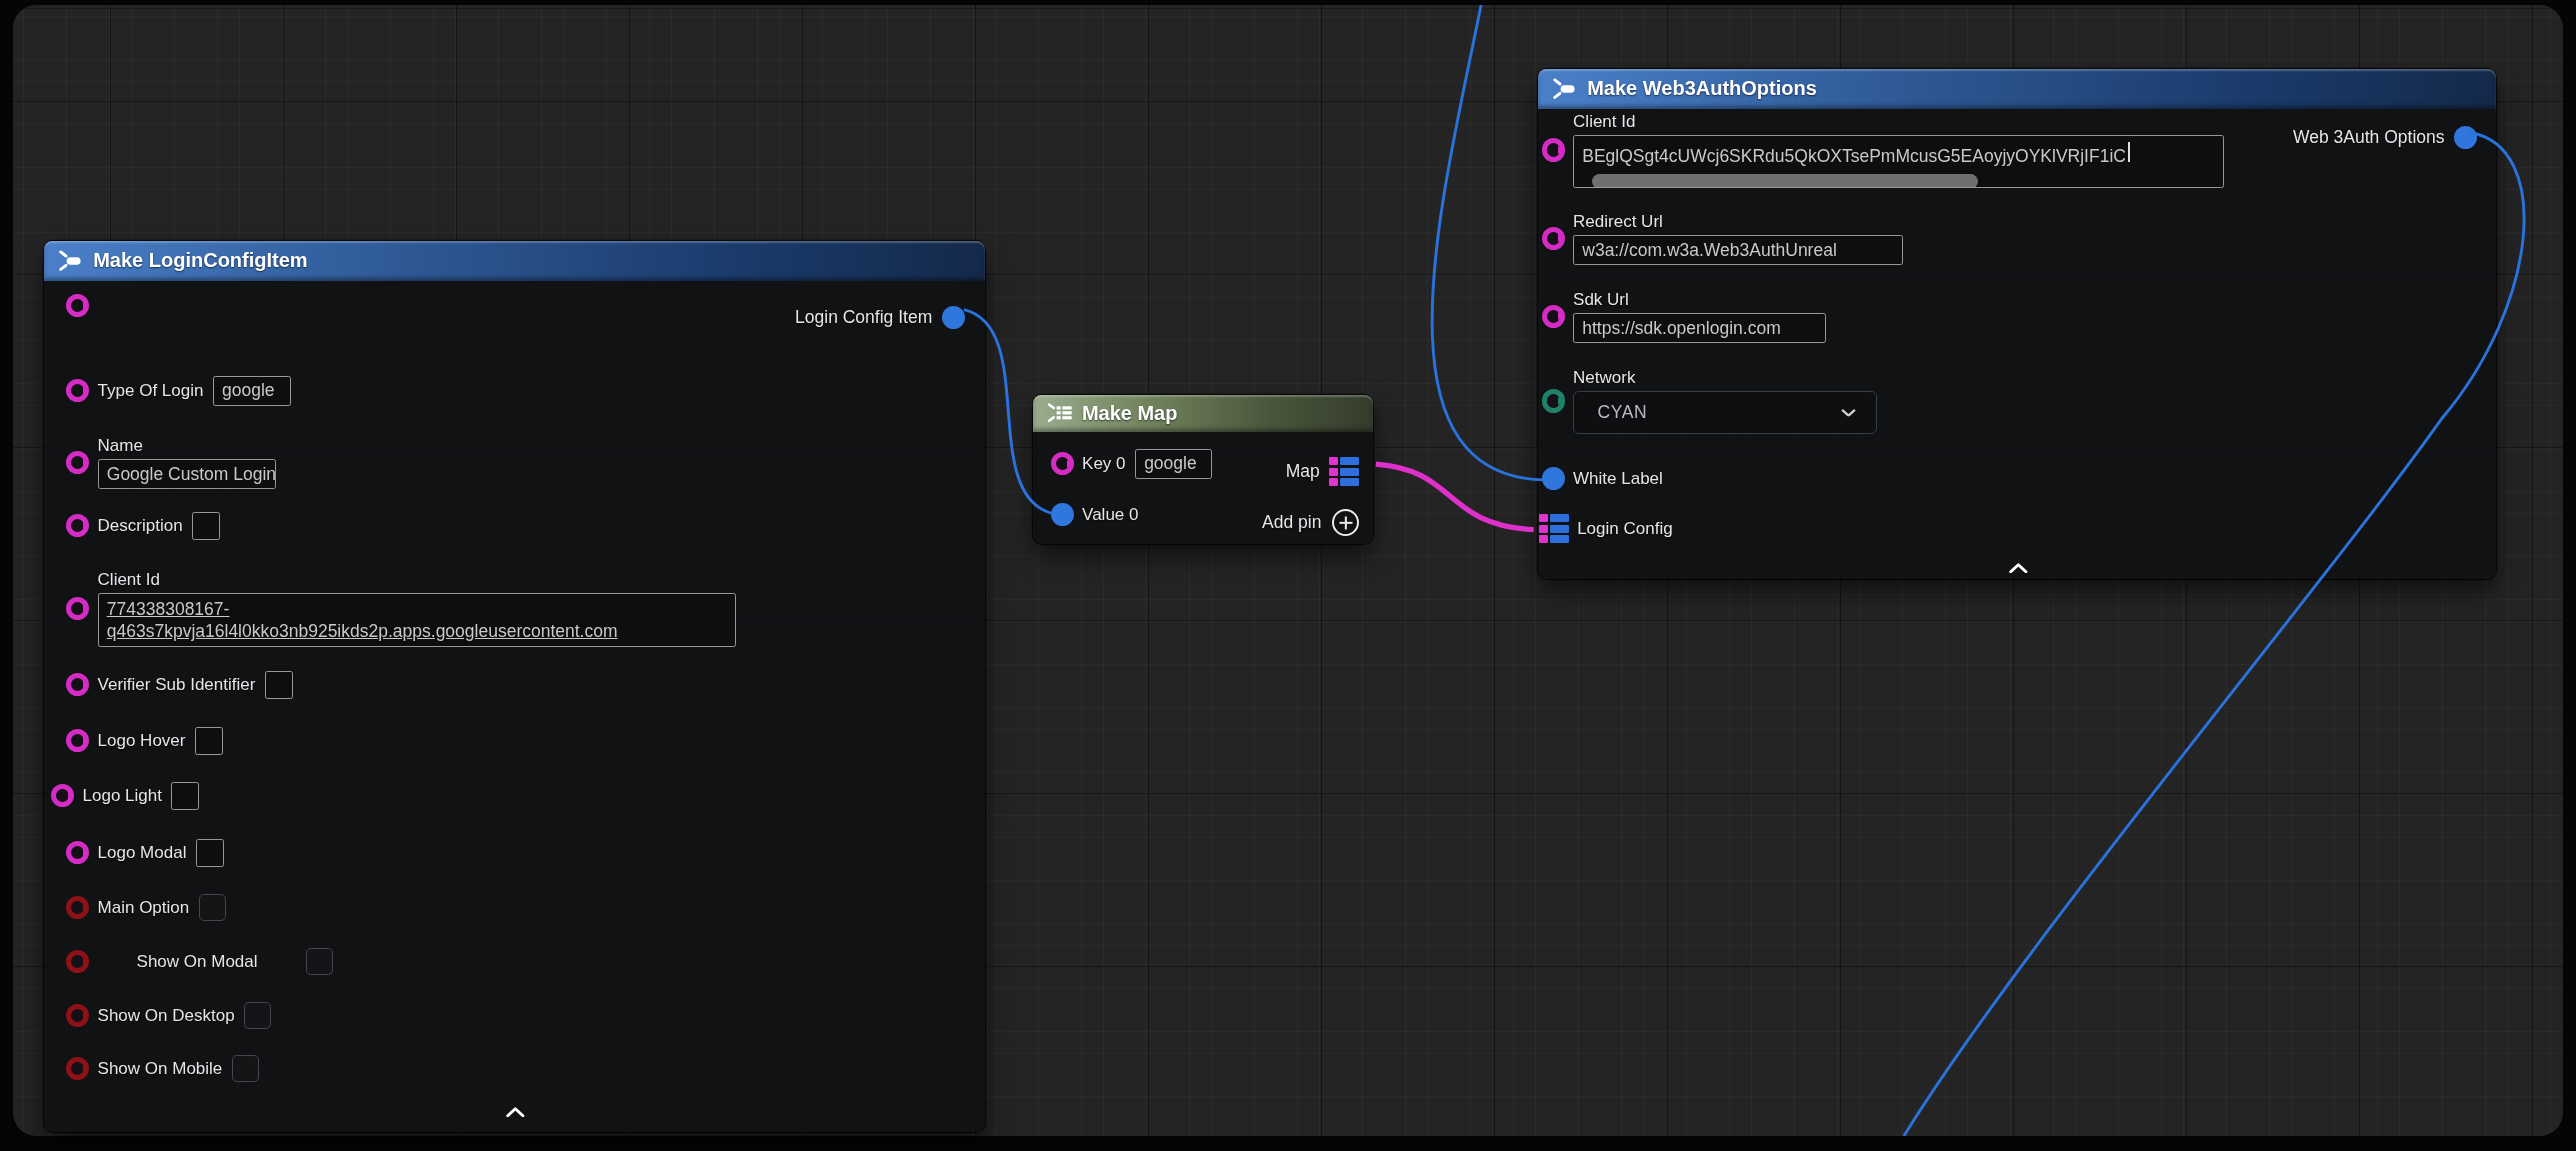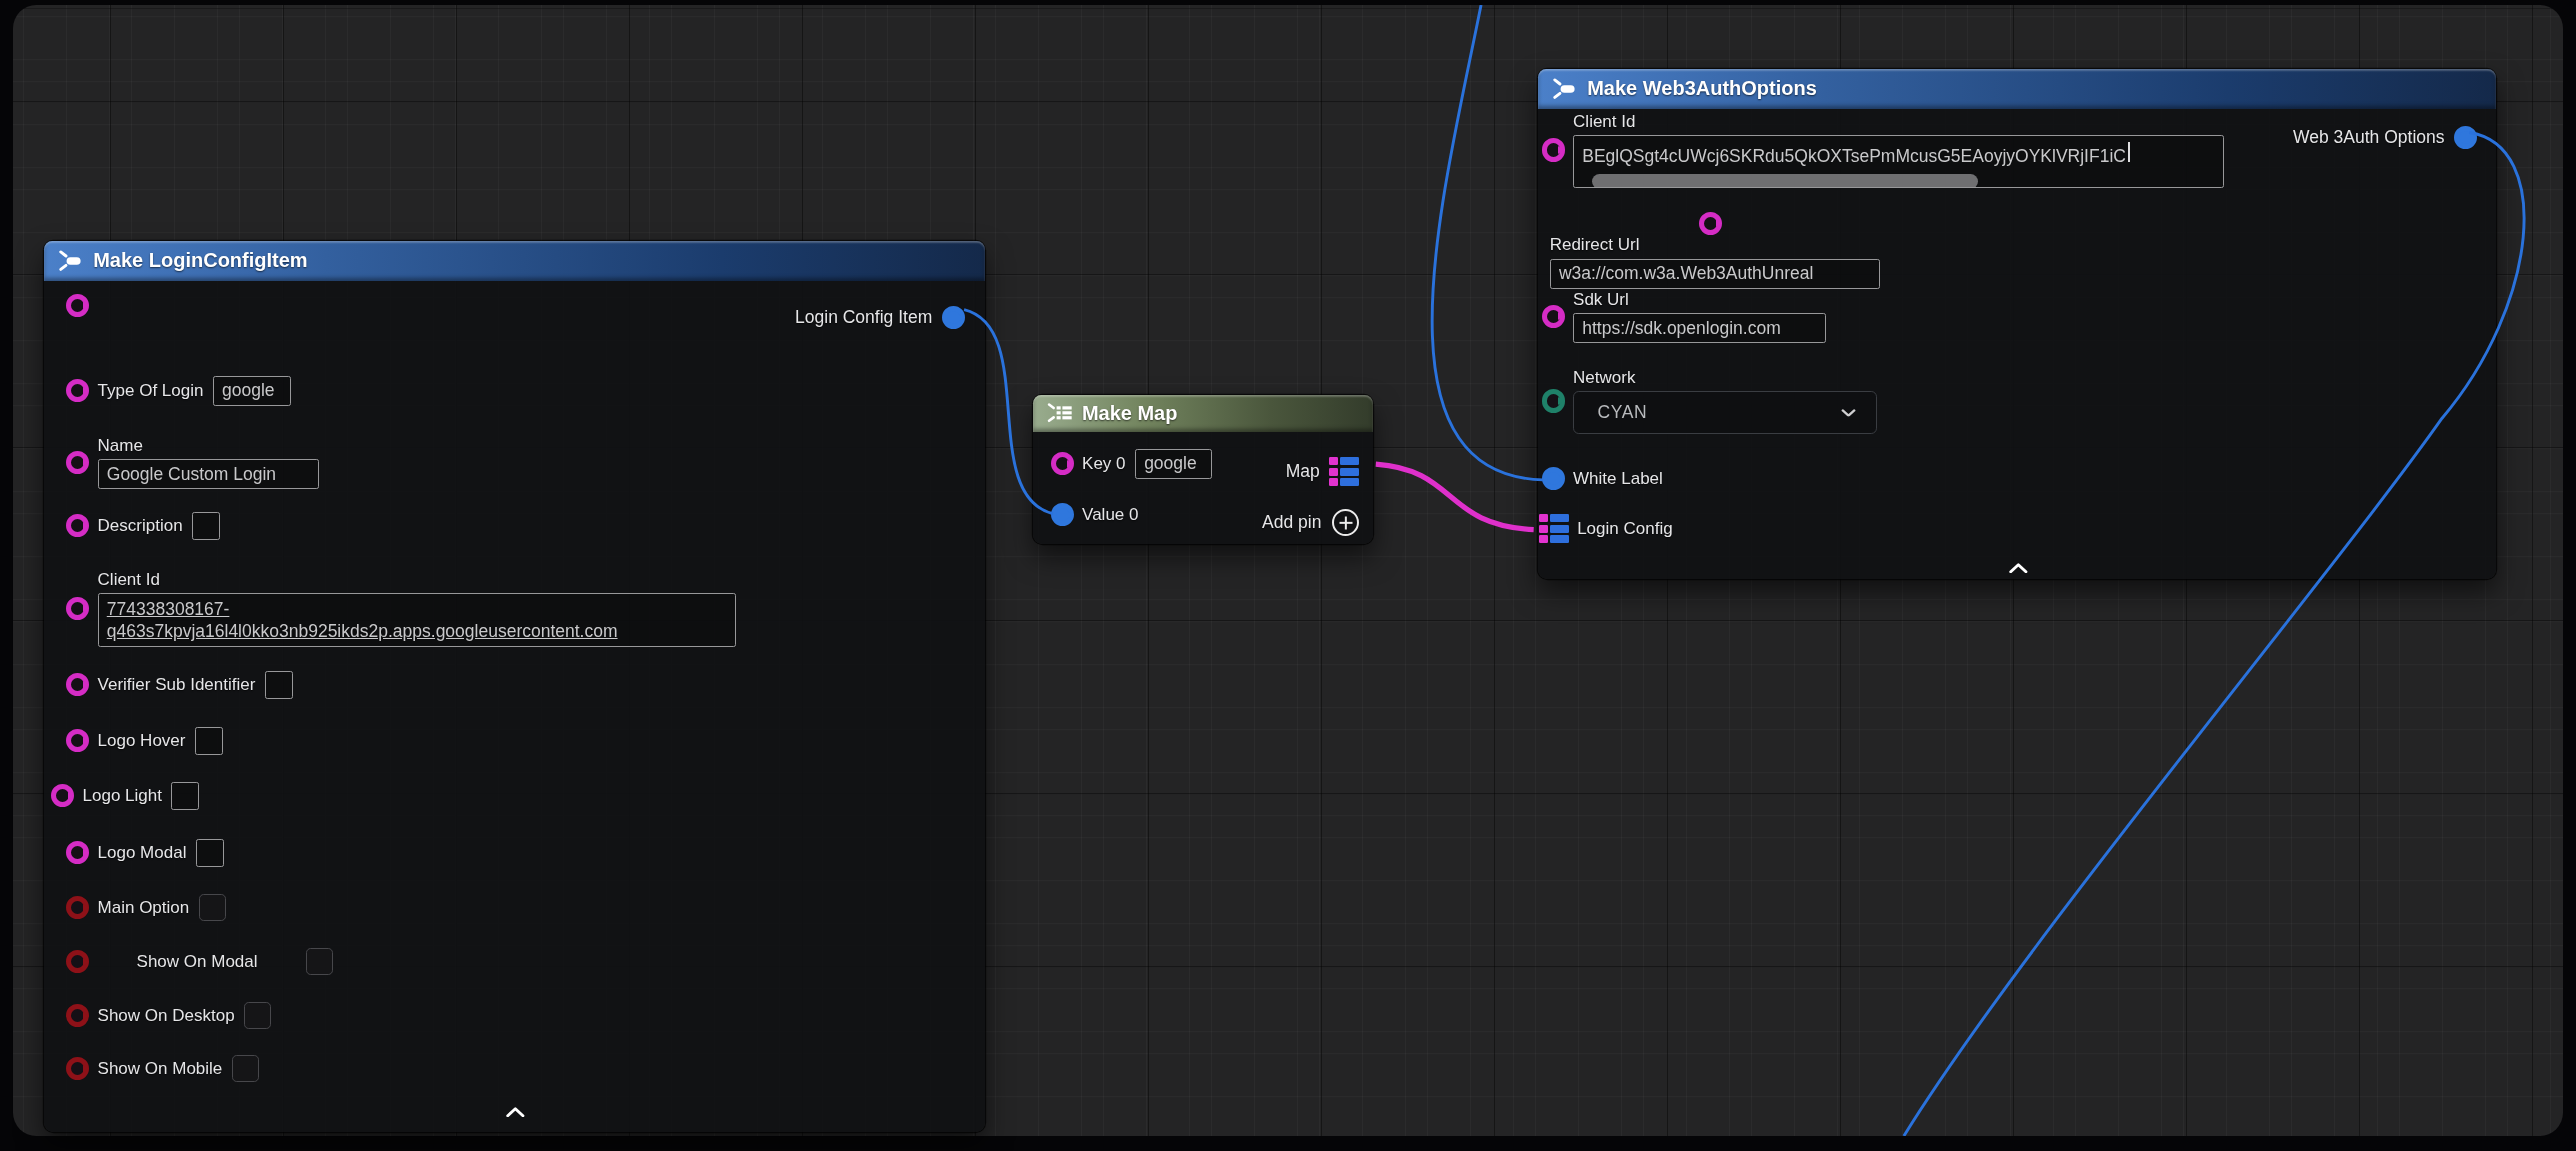--- a/index.html
+++ b/index.html
@@ -90,21 +90,21 @@
       <span class="plabel" style="margin-left:8.2px;">Type Of Login</span>
       <div class="tbox ml" style="width:78px;">
         <span>google</span>
       </div>
     </div>
 
     <div class="pfield" style="left:22px;top:195px;">
       <span class="pin c-str"></span>
       <div class="fcol">
         <span class="plabel">Name</span>
-        <div class="tbox" style="width:221px;">
+        <div class="tbox" style="width:178px;">
           <span>Google Custom Login</span>
         </div>
       </div>
     </div>
 
     <div class="prow" style="left:22px;top:270px;">
       <span class="pin c-str"></span>
       <span class="plabel" style="margin-left:8.2px;">Description</span>
       <span class="sbox"></span>
     </div>
@@ -242,21 +242,21 @@
         <span class="plabel">Client Id</span>
         <div class="tbox" style="width:651px;height:53px;align-items:flex-start;padding-top:5.8px;">
           <div class="scrollwrap">
             <span>BEglQSgt4cUWcj6SKRdu5QkOXTsePmMcusG5EAoyjyOYKlVRjIF1iC</span><span class="caret"></span>
             <span class="thumb"></span>
           </div>
         </div>
       </div>
     </div>
 
-    <div class="pfield" style="left:3.5px;top:143px;flex-direction:column;">
+    <div class="pfield" style="left:3.5px;top:143px;">
       <span class="pin c-str"></span>
       <div class="fcol">
         <span class="plabel">Redirect Url</span>
         <div class="tbox" style="width:330px;">
           <span>w3a://com.w3a.Web3AuthUnreal</span>
         </div>
       </div>
     </div>
 
     <div class="pfield" style="left:3.5px;top:221px;">

